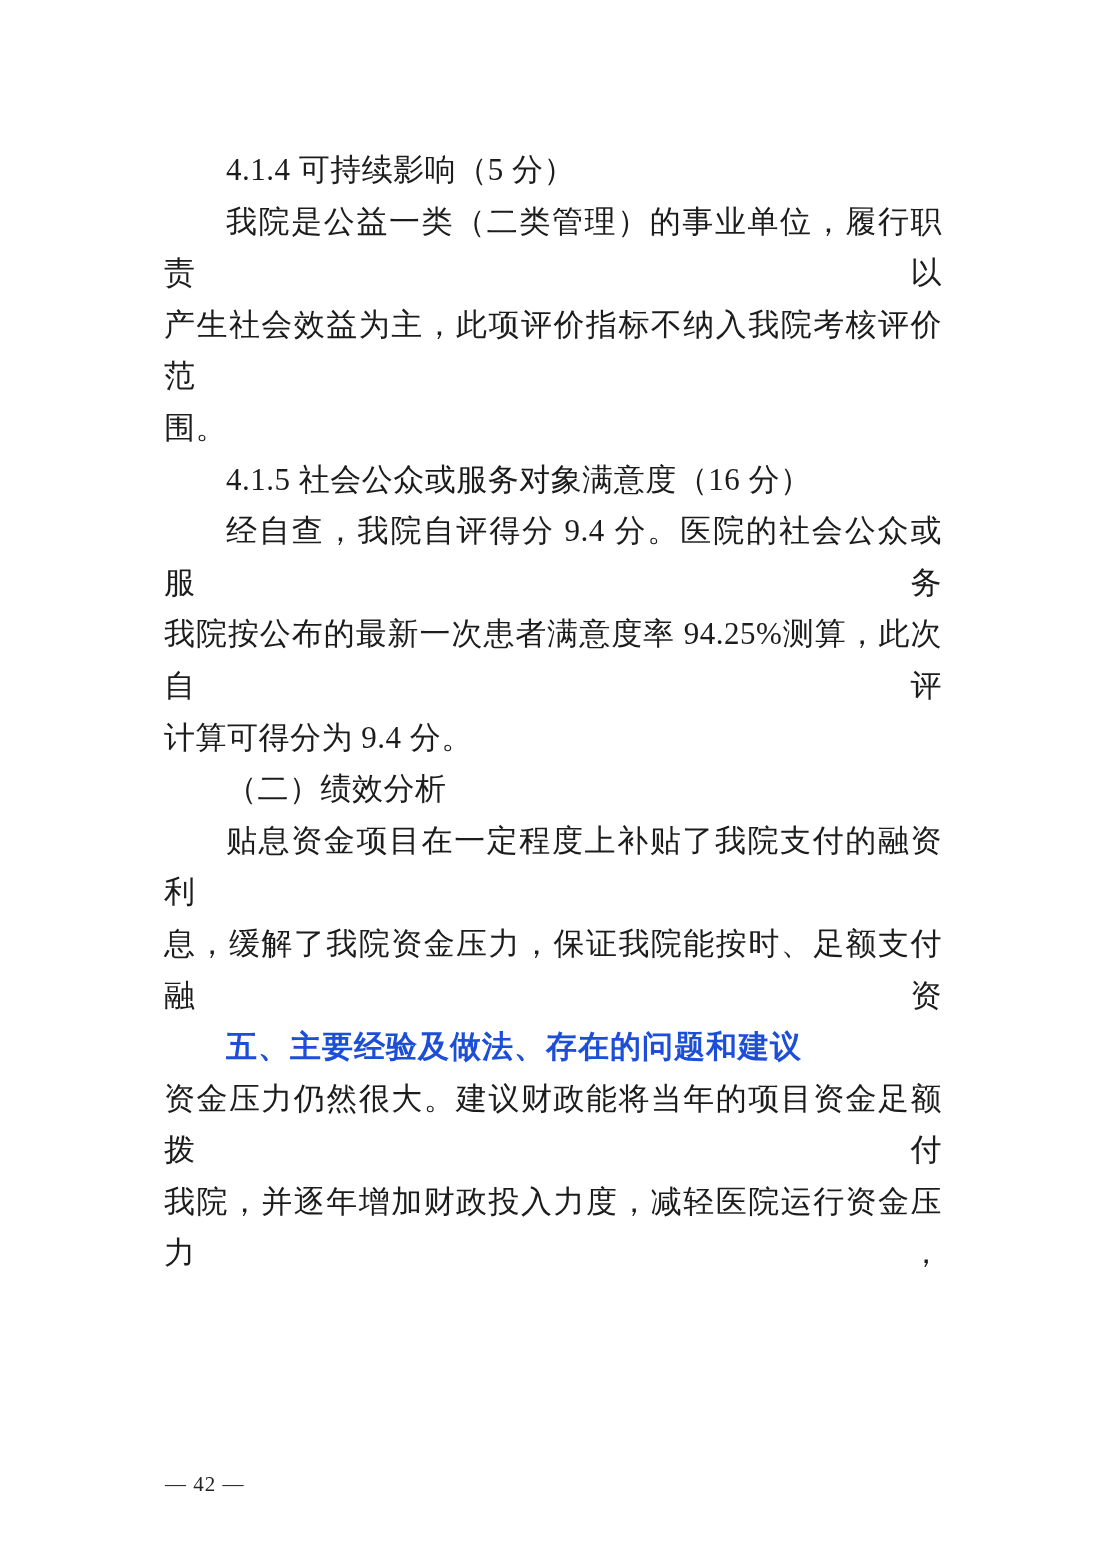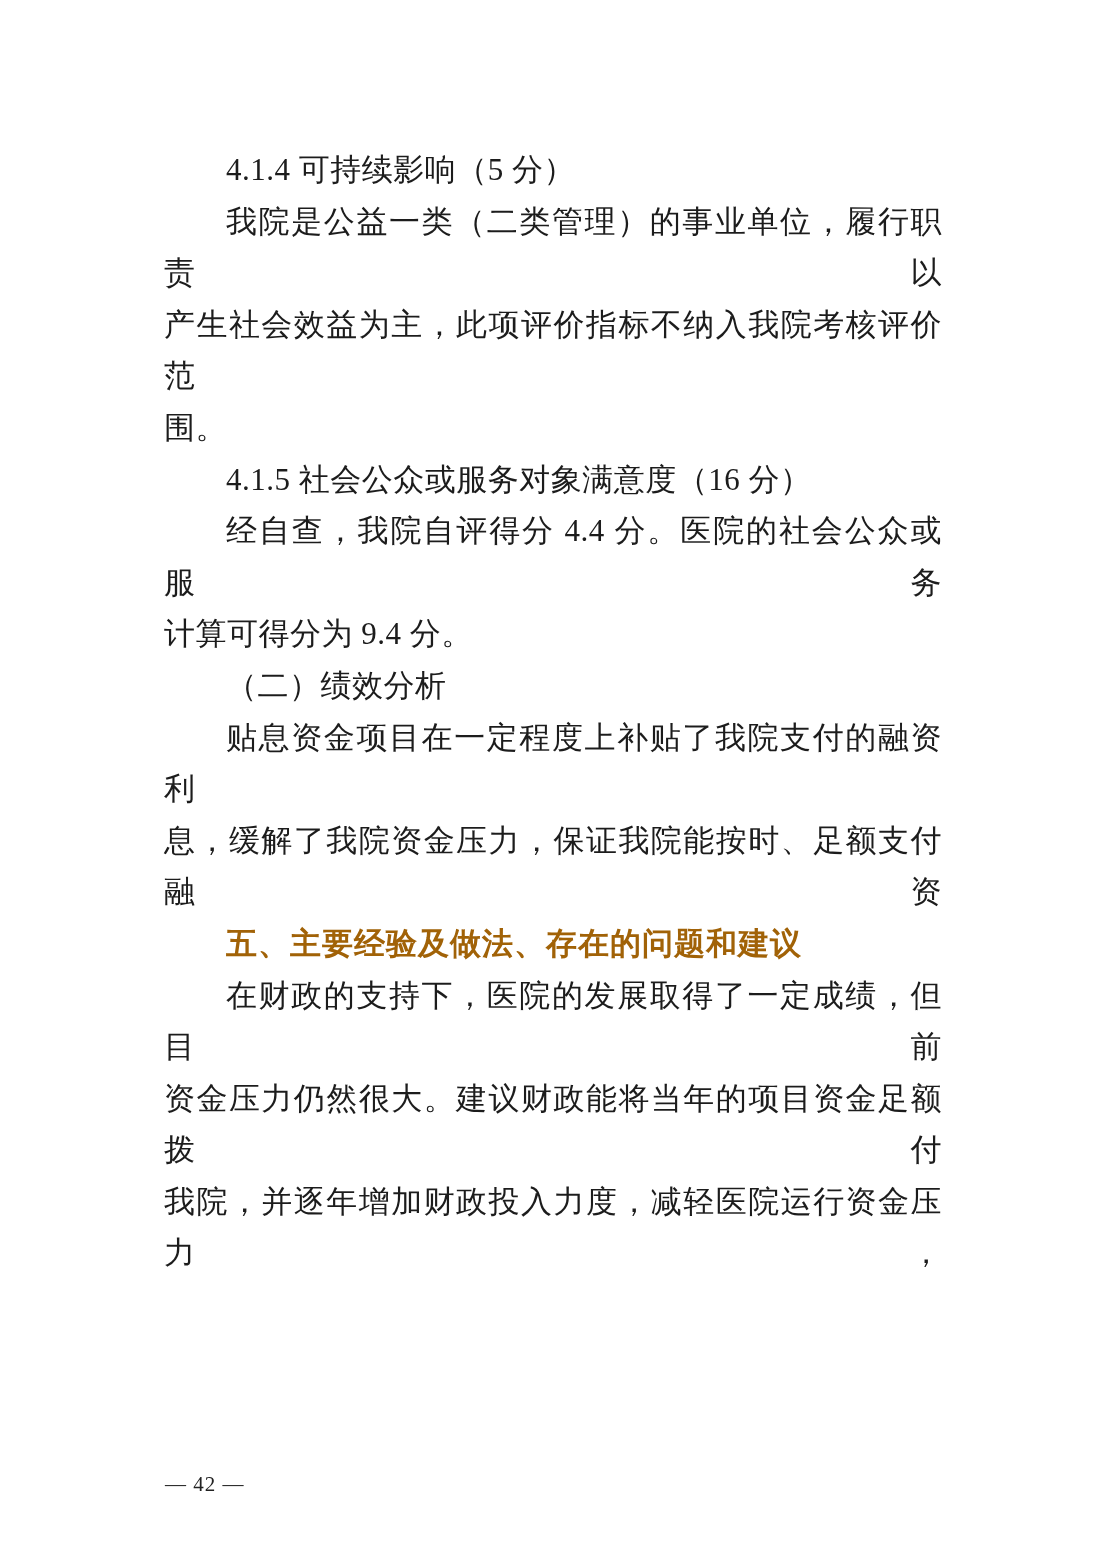--- a/index.html
+++ b/index.html
@@ -39,21 +39,21 @@
     text-indent: 2em;
   }
   .para .line.full {
     white-space: normal;
     text-align: justify;
     text-align-last: justify;
   }
   .para.heading {
     font-family: "Liberation Sans", sans-serif;
     font-weight: bold;
-    color: #a16207;
+    color: #1d4ed8;
     letter-spacing: 1px;
   }
   .footer {
     position: absolute;
     left: 165px;
     top: 1466px;
     font-family: "Liberation Serif", serif;
     font-size: 21px;
     color: #222222;
     letter-spacing: 1px;
@@ -69,35 +69,35 @@
       </p>
       <p class="para body">
         <span class="line first full">我院是公益一类（二类管理）的事业单位，履行职责以</span>
         <span class="line full">产生社会效益为主，此项评价指标不纳入我院考核评价范</span>
         <span class="line">围。</span>
       </p>
       <p class="para subheading">
         <span class="line first">4.1.5 社会公众或服务对象满意度（16 分）</span>
       </p>
       <p class="para body">
-        <span class="line first full">经自查，我院自评得分 4.4 分。医院的社会公众或服务</span>
+        <span class="line first full">经自查，我院自评得分 9.4 分。医院的社会公众或服务</span>
+        <span class="line full">我院按公布的最新一次患者满意度率 94.25%测算，此次自评</span>
         <span class="line">计算可得分为 9.4 分。</span>
       </p>
       <p class="para subheading">
         <span class="line first">（二）绩效分析</span>
       </p>
       <p class="para body">
         <span class="line first full">贴息资金项目在一定程度上补贴了我院支付的融资利</span>
         <span class="line full">息，缓解了我院资金压力，保证我院能按时、足额支付融资</span>
       </p>
       <p class="para heading">
         <span class="line first">五、主要经验及做法、存在的问题和建议</span>
       </p>
       <p class="para body">
-        <span class="line first full">在财政的支持下，医院的发展取得了一定成绩，但目前</span>
         <span class="line full">资金压力仍然很大。建议财政能将当年的项目资金足额拨付</span>
         <span class="line full">我院，并逐年增加财政投入力度，减轻医院运行资金压力，</span>
       </p>
     </main>
   <footer class="footer">
     <span>— 42 —</span>
   </footer>
 </div>
 
 </body></html>

